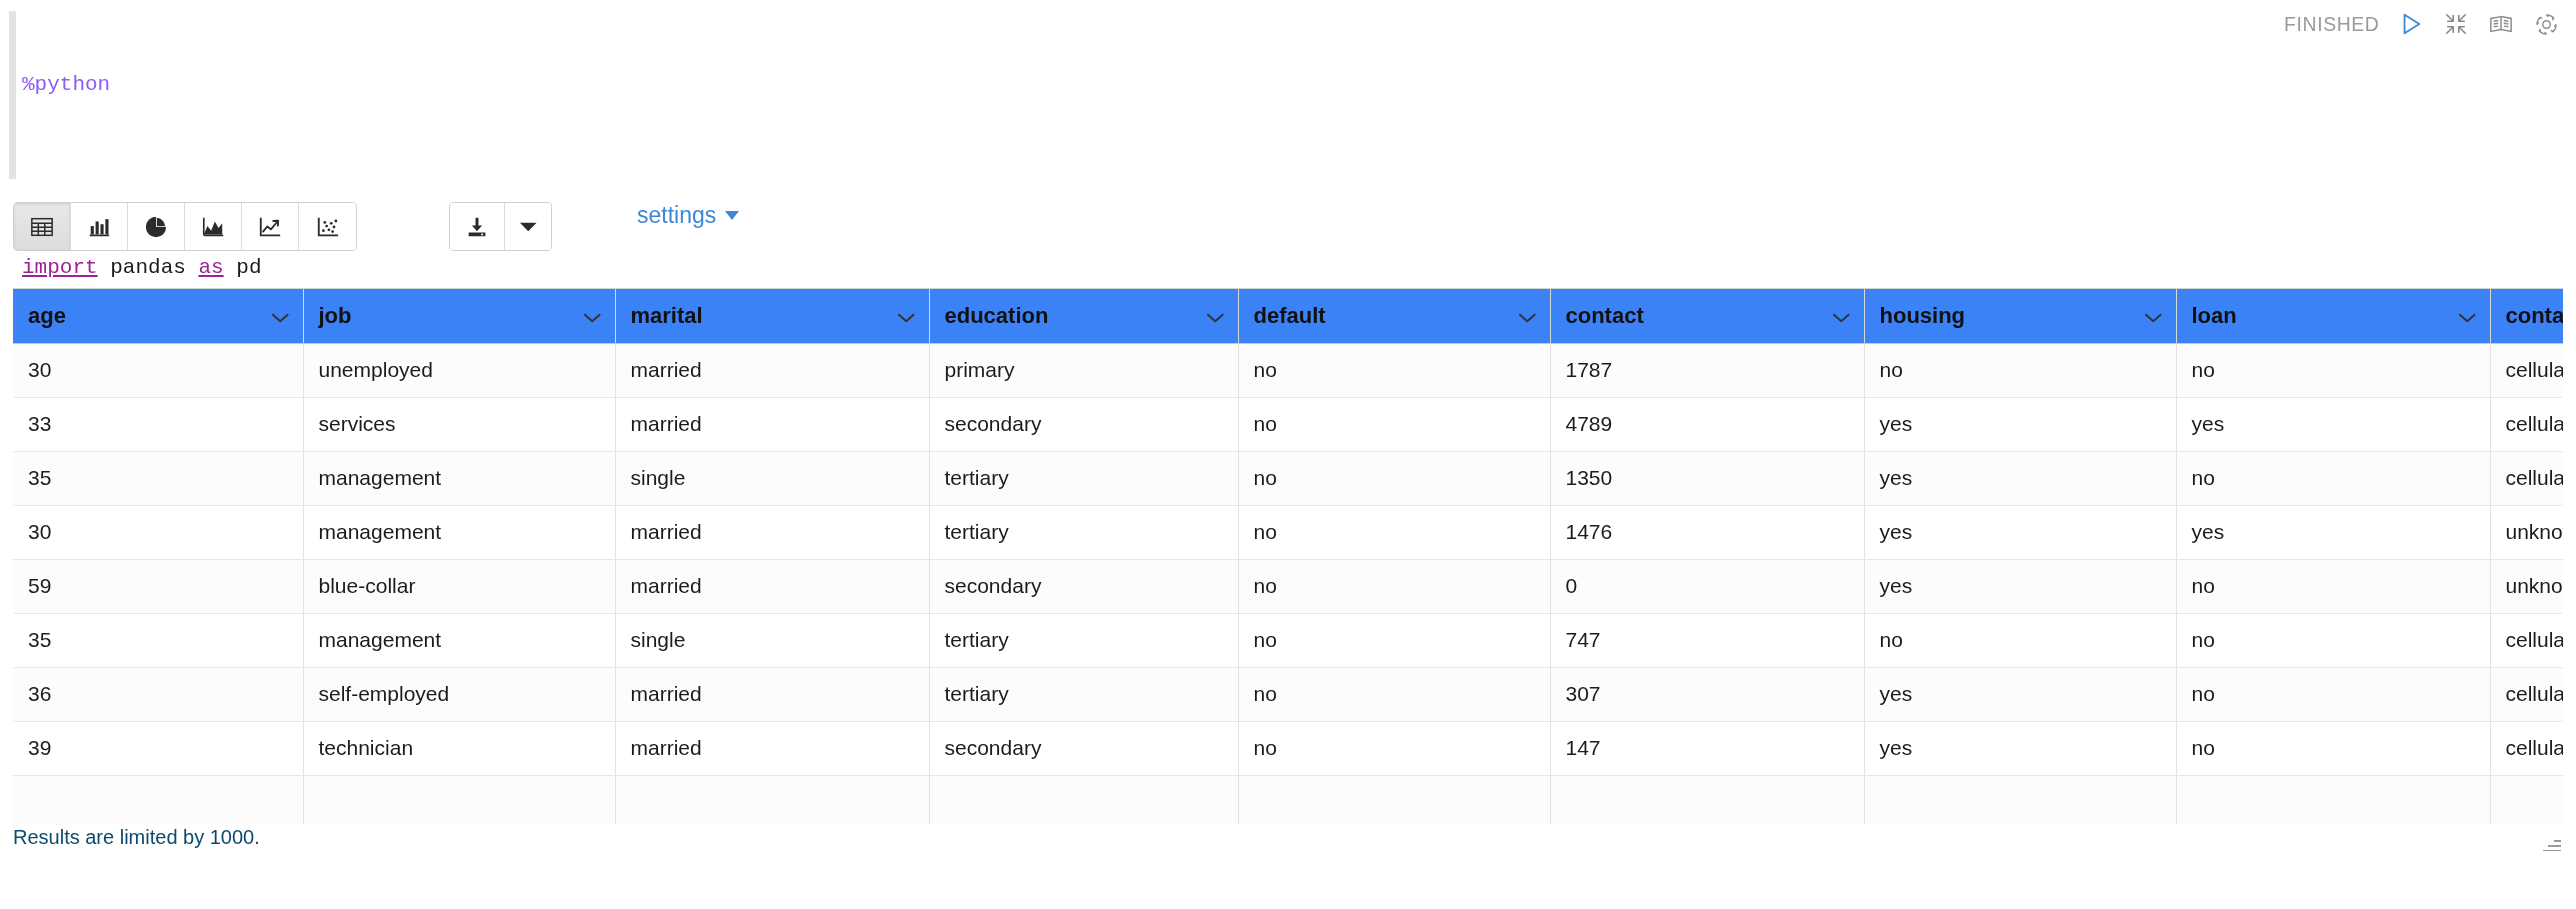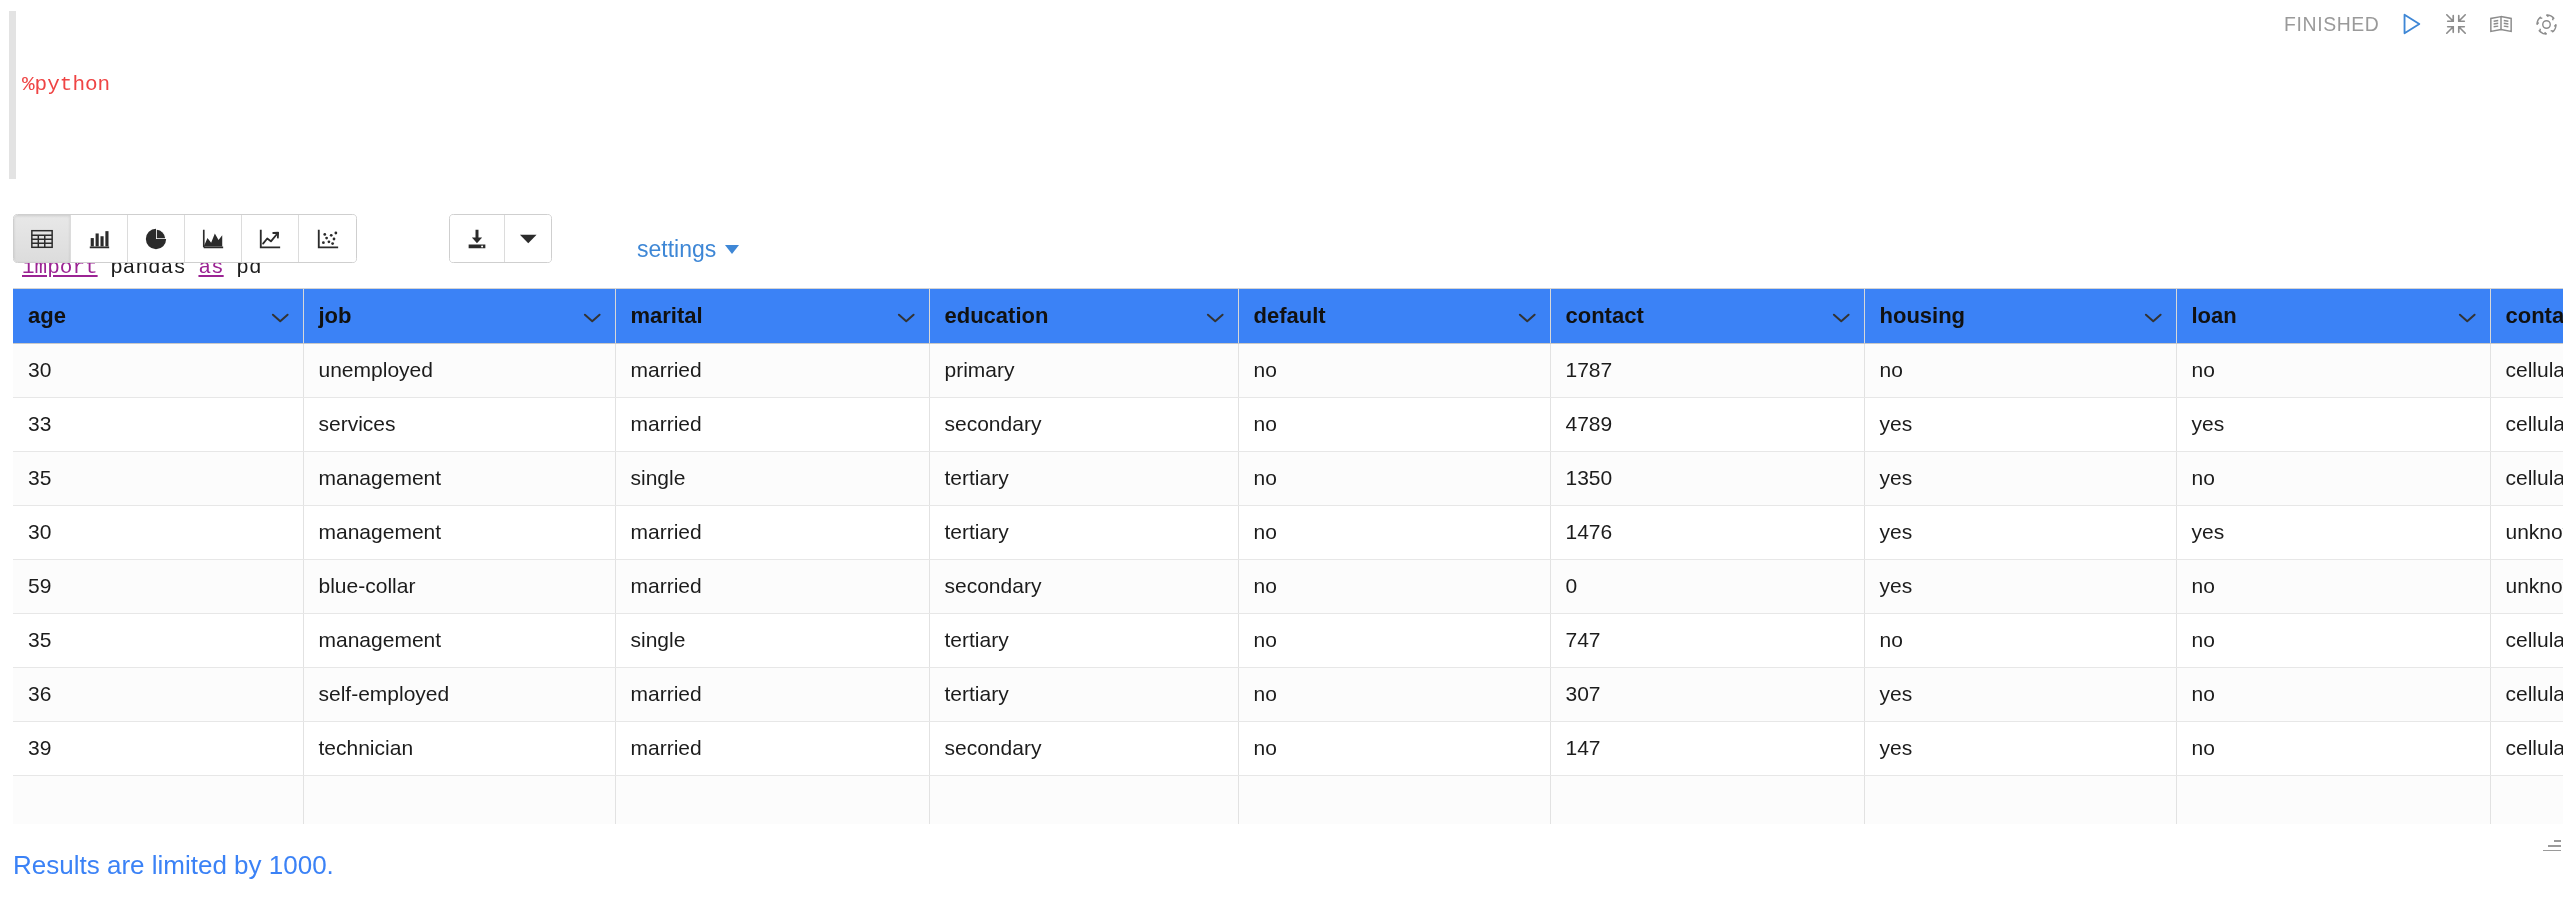--- a/index.html
+++ b/index.html
@@ -30,21 +30,21 @@
     left: 22px; top: 9.2px;
     font-family: "Liberation Mono", monospace;
     font-size: 21px;
     line-height: 30.5px;
     color: #222;
     white-space: pre;
   }
   .code-line { height: 30.5px; }
   .tok-kw { color: #9b2393; text-decoration: underline; }
   .tok-str { color: #1750eb; }
-  .tok-pct { color: #ef4444; text-align: center; }
+  .tok-pct { color: #8b5cf6; text-align: center; }
   .tok-plain { color: #1b1b1b; }
 
   
   .status-bar {
     position: absolute;
     right: 16.6px; top: 11px;
     display: flex;
     align-items: center;
     gap: 19px;
   }
@@ -57,23 +57,23 @@
   .status-icon {
     width: 26px; height: 26px;
     display: flex; align-items: center; justify-content: center;
     cursor: pointer;
   }
   .status-icon svg { display: block; }
 
   
   .viz-toolbar {
     position: absolute;
-    left: 13px; top: 214px;
+    left: 13px; top: 202px;
     display: flex;
-    align-items: flex-end;
+    align-items: flex-start;
     gap: 48px;
   }
   .btn-group {
     display: flex;
     border: 0.9px solid #cfcfcf;
     border-radius: 4.6px;
     overflow: hidden;
     background: #fff;
     height: 49px;
   }
@@ -169,23 +169,23 @@
     white-space: nowrap;
     background: #ffffff;
     overflow: hidden;
   }
   table.grid tbody tr:nth-child(odd) td { background: #fcfcfc; }
   table.grid tbody tr:nth-child(even) td { background: #ffffff; }
 
   
   .limit-msg {
     position: absolute;
-    left: 13px; top: 850px;
-    font-size: 26px;
-    color: #3b82f6;
+    left: 13px; top: 826px;
+    font-size: 20px;
+    color: #0c4a6e;
   }
   .resize-grip {
     position: absolute;
     right: 15px; top: 832px;
     width: 20.3px; height: 20.3px;
     cursor: nwse-resize;
   }
   .resize-grip i {
     position: absolute;
     right: 0;

